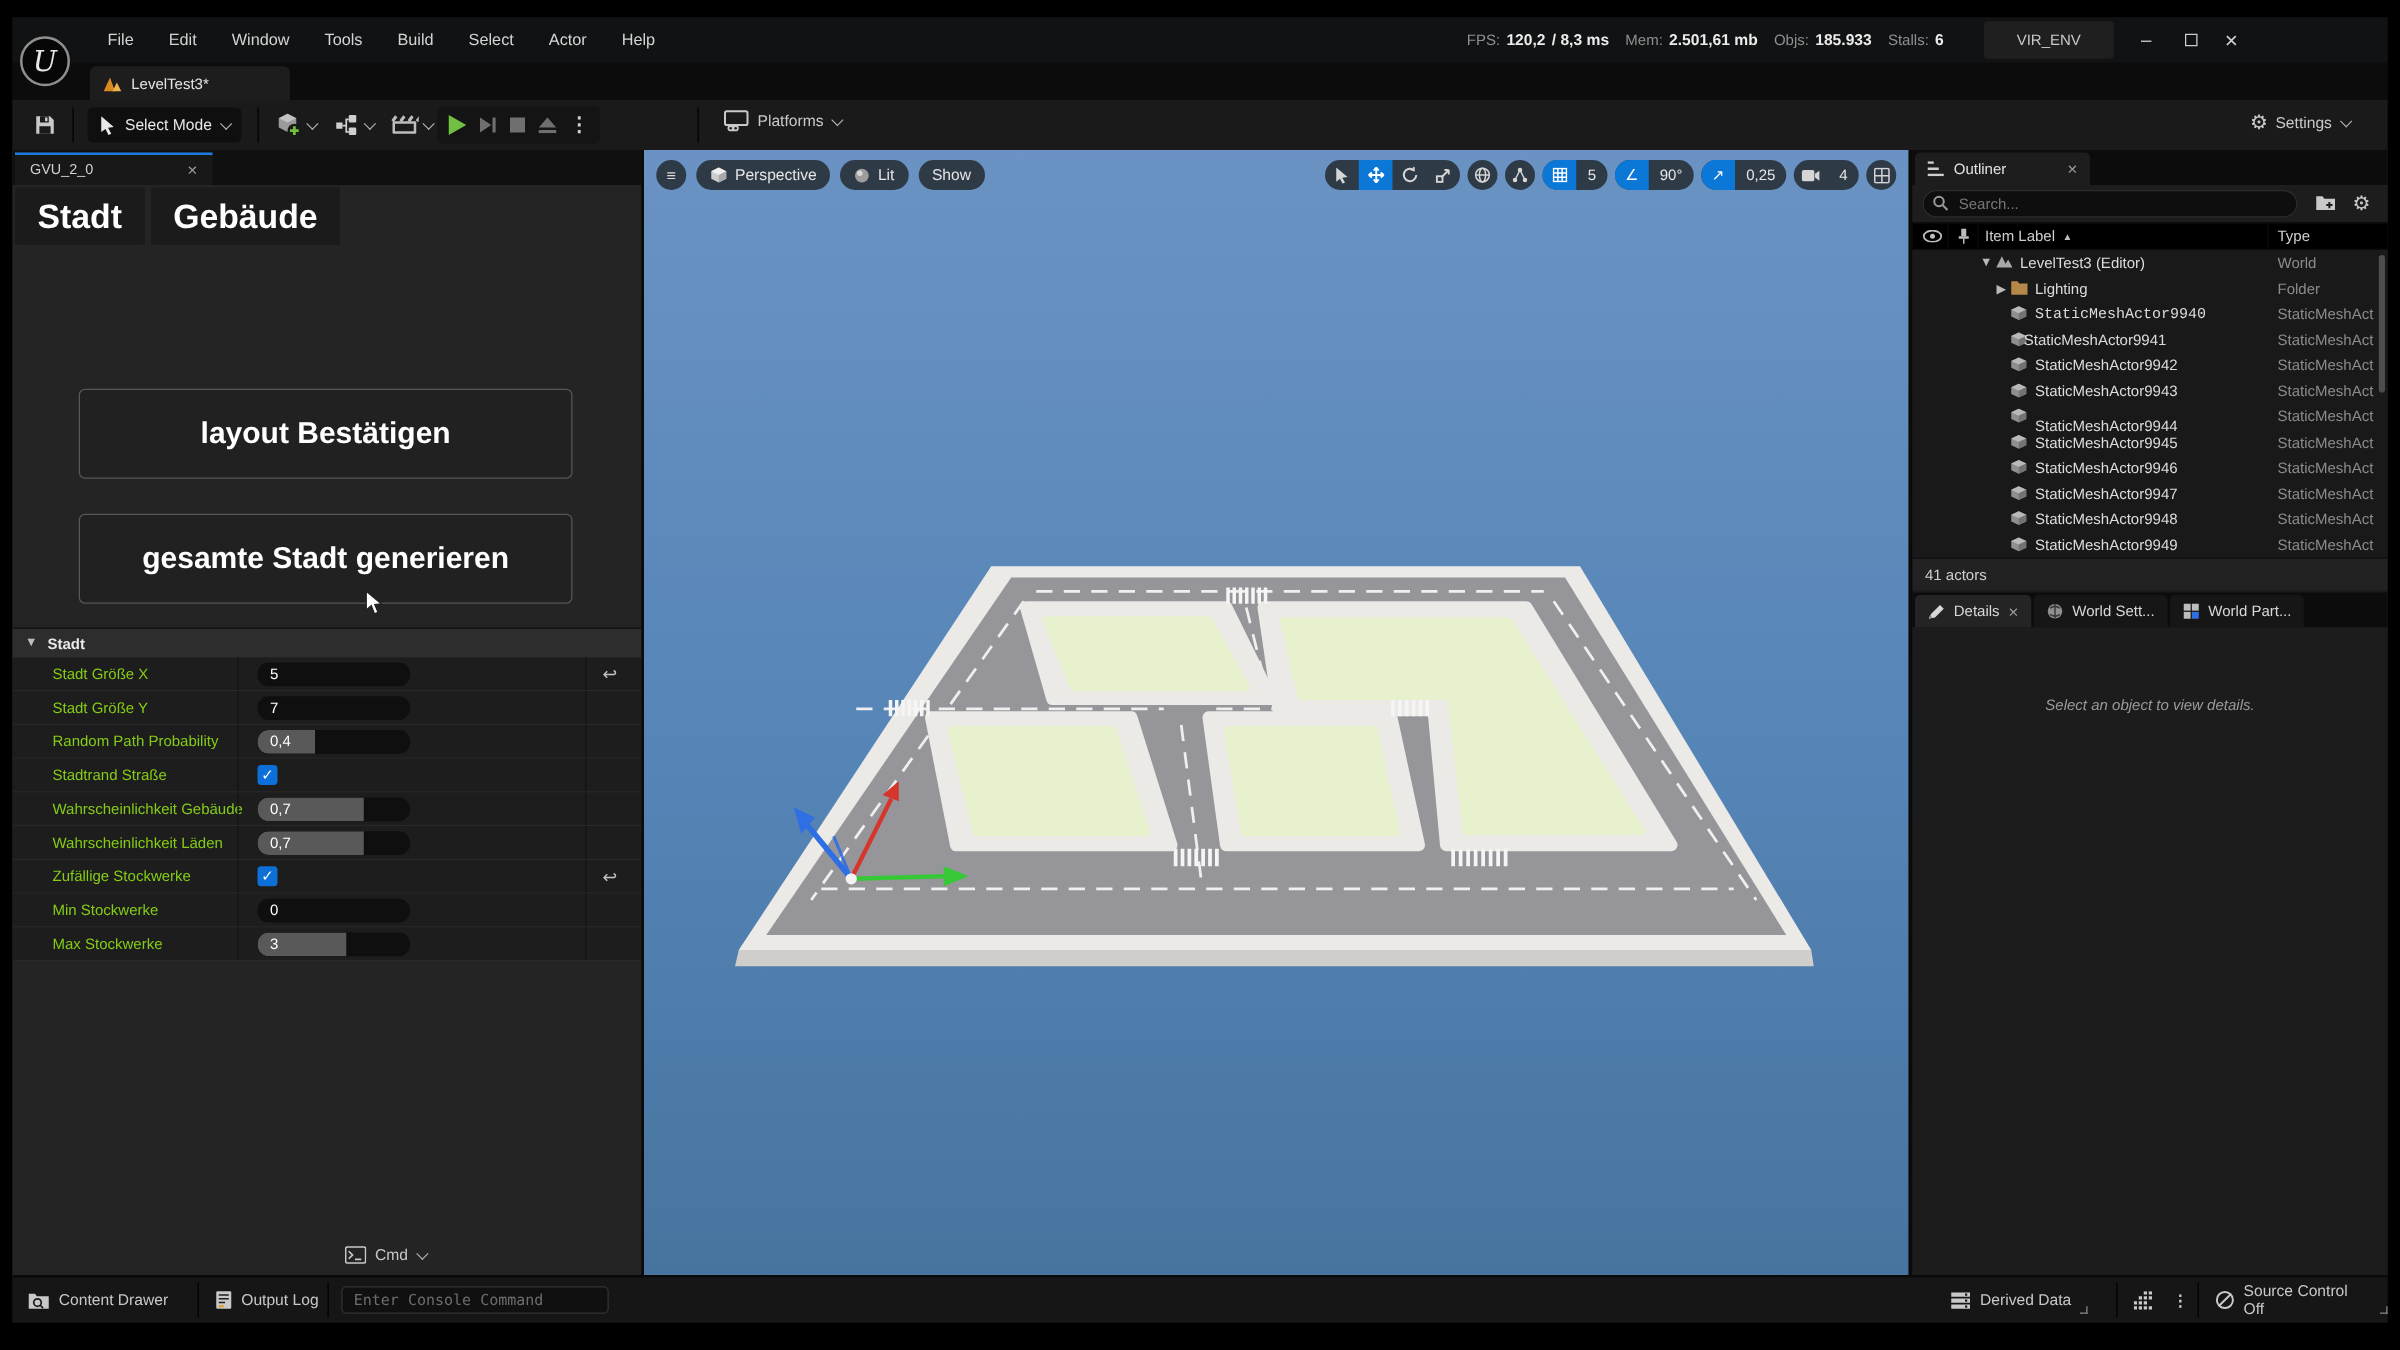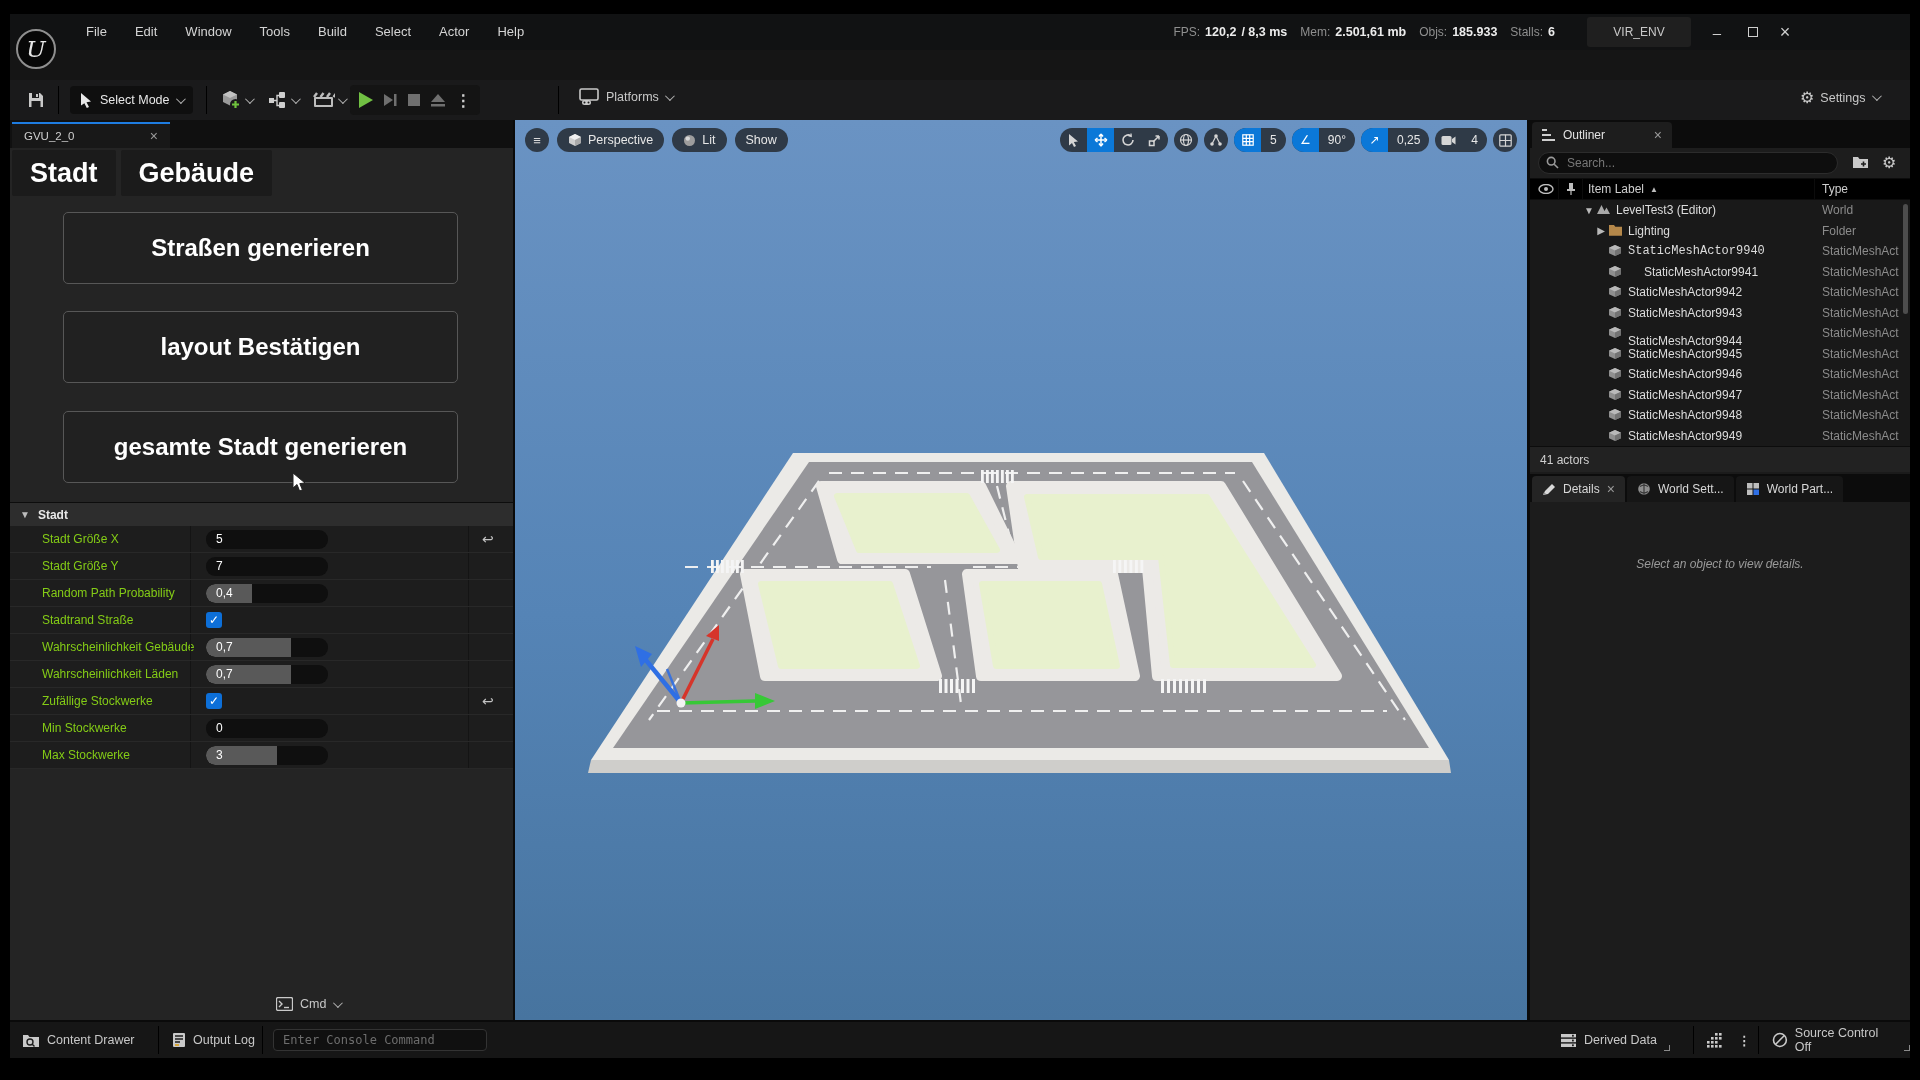--- a/index.html
+++ b/index.html
@@ -167,20 +167,31 @@
     <div class="win-btn" id="btn-close">×</div>
   </div>
 
   <div id="ue-logo">
     <svg width="42" height="42" viewBox="0 0 42 42">
       <circle cx="21" cy="21" r="19" fill="#070707" stroke="#8f8f8f" stroke-width="2"></circle>
       <text x="21" y="29" text-anchor="middle" font-family="DejaVu Serif, serif" font-size="23" font-style="italic" fill="#e8e8e8">U</text>
     </svg>
   </div>
 
+  <div id="tabstrip">
+    <div id="asset-tab">
+      <span>
+        <svg width="16" height="14" viewBox="0 0 16 14">
+          <polygon points="1,13 6,2 10,13" fill="#d78b1e"></polygon>
+          <polygon points="8,13 11.5,6 15,13" fill="#f0b24a"></polygon>
+        </svg>
+      </span>
+      <span class="label">LevelTest3*</span>
+    </div>
+  </div>
 
   <div id="toolbar">
     <div class="tb-icon" style="left:16px">
       <svg width="20" height="20" viewBox="0 0 20 20">
         <path d="M3,3 h11 l3,3 v11 h-14 z" fill="#c9c9c9"></path>
         <rect x="6" y="3" width="7" height="5" fill="#1a1a1b"></rect>
           <rect x="10" y="4" width="2" height="3" fill="#c9c9c9"></rect>
         <rect x="5.5" y="11" width="9" height="6" fill="#1a1a1b"></rect>
       </svg>
     </div>
@@ -258,21 +269,20 @@
       <div id="lp-tabbar">
         <div id="lp-tab">
           <span class="label">GVU_2_0</span>
           <span class="tab-close">×</span>
         </div>
       </div>
       <div id="mode-row">
           <div class="mode-btn">Stadt</div>
           <div class="mode-btn">Gebäude</div>
         </div>
-      <div class="action-btn" style="top:92px">Straßen generieren</div>
       <div class="action-btn" style="top:191px">layout Bestätigen</div>
       <div class="action-btn" style="top:291px">gesamte Stadt generieren</div>
 
       <div id="prop-header">
         <span class="tri">▼</span>
         <span>Stadt</span>
       </div>
       <div id="prop-rows">
           <div class="prop-row">
             <span class="prop-label">Stadt Größe X</span>
@@ -630,21 +640,21 @@
             <span class="ol-type">StaticMeshAct</span>
           </div>
           <div class="ol-row">
             <span class="ol-icon" style="left: 78px;">
               <svg width="14" height="13" viewBox="0 0 14 13">
                 <polygon points="7,1 13,3.8 13,9.2 7,12 1,9.2 1,3.8" fill="#8f8f8f"></polygon>
                 <polygon points="7,1 13,3.8 7,6.6 1,3.8" fill="#b9b9b9"></polygon>
                 <polygon points="7,6.6 13,3.8 13,9.2 7,12" fill="#737373"></polygon>
               </svg>
             </span>
-            <span class="ol-label" style="left: 114px;">StaticMeshActor9941</span>
+            <span class="ol-label" style="left: 89px;">StaticMeshActor9941</span>
             <span class="ol-type">StaticMeshAct</span>
           </div>
           <div class="ol-row">
             <span class="ol-icon" style="left: 78px;">
               <svg width="14" height="13" viewBox="0 0 14 13">
                 <polygon points="7,1 13,3.8 13,9.2 7,12 1,9.2 1,3.8" fill="#8f8f8f"></polygon>
                 <polygon points="7,1 13,3.8 7,6.6 1,3.8" fill="#b9b9b9"></polygon>
                 <polygon points="7,6.6 13,3.8 13,9.2 7,12" fill="#737373"></polygon>
               </svg>
             </span>

